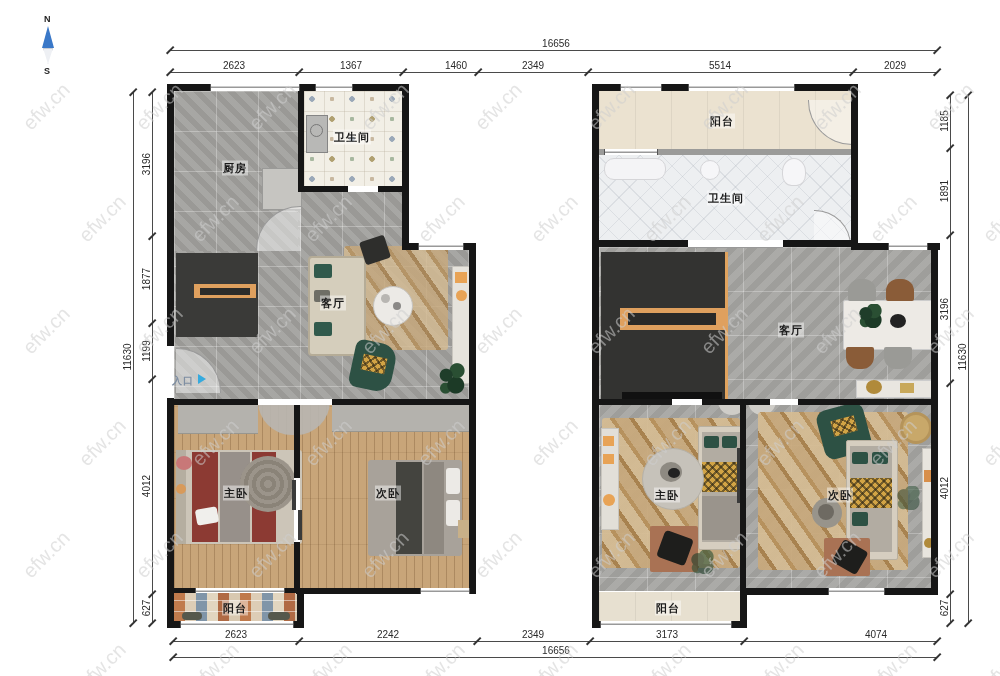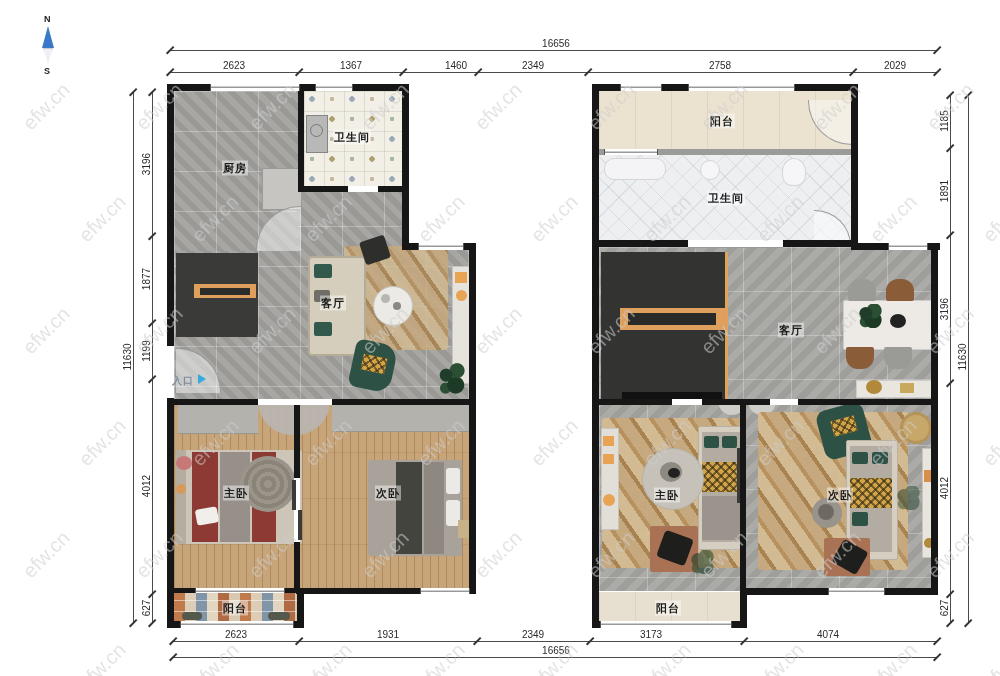--- a/index.html
+++ b/index.html
@@ -253,28 +253,28 @@
   <div class="dl" style="left:133px;top:92px;width:1px;height:531px;"></div>
   <div class="dl" style="left:152px;top:92px;width:1px;height:531px;"></div>
   <div class="dl" style="left:950px;top:95px;width:1px;height:528px;"></div>
   <div class="dl" style="left:968px;top:95px;width:1px;height:528px;"></div>
 
   <div class="dimt" style="left:556px;top:49px;">16656</div>
   <div class="dimt" style="left:234px;top:71px;">2623</div>
   <div class="dimt" style="left:351px;top:71px;">1367</div>
   <div class="dimt" style="left:456px;top:71px;">1460</div>
   <div class="dimt" style="left:533px;top:71px;">2349</div>
-  <div class="dimt" style="left:720px;top:71px;">2758</div>
+  <div class="dimt" style="left:720px;top:71px;">5514</div>
   <div class="dimt" style="left:895px;top:71px;">2029</div>
 
   <div class="dimt" style="left:236px;top:640px;">2623</div>
-  <div class="dimt" style="left:388px;top:640px;">1931</div>
+  <div class="dimt" style="left:388px;top:640px;">2242</div>
   <div class="dimt" style="left:533px;top:640px;">2349</div>
-  <div class="dimt" style="left:651px;top:640px;text-align:right;">3173</div>
-  <div class="dimt" style="left:828px;top:640px;">4074</div>
+  <div class="dimt" style="left:667px;top:640px;text-align:right;">3173</div>
+  <div class="dimt" style="left:876px;top:640px;">4074</div>
   <div class="dimt" style="left:556px;top:656px;">16656</div>
 
   <div class="dimv" style="left:127px;top:357px;">11630</div>
   <div class="dimv" style="left:146px;top:164px;">3196</div>
   <div class="dimv" style="left:146px;top:279px;">1877</div>
   <div class="dimv" style="left:146px;top:351px;">1199</div>
   <div class="dimv" style="left:146px;top:486px;">4012</div>
   <div class="dimv" style="left:146px;top:608px;">627</div>
 
   <div class="dimv" style="left:944px;top:121px;">1185</div>

